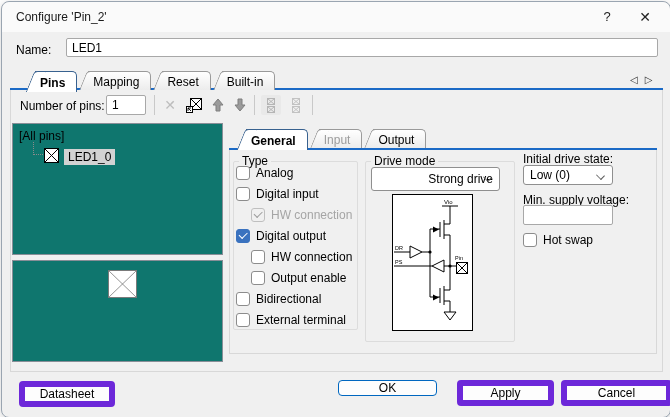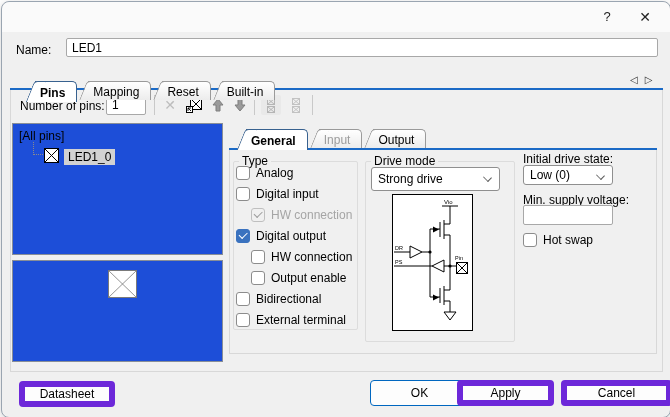--- a/index.html
+++ b/index.html
@@ -25,21 +25,21 @@
   .tab.sel::before{border-left-color:#38618f;border-top-color:#38618f;}
   .tab.dis{color:#9d9d9d;}
   .accent{position:absolute;height:2px;background:var(--accent);z-index:2;}
   .scrolltabs{position:absolute;font-size:10px;color:#333;letter-spacing:7px;z-index:3;}
   .page{position:absolute;box-sizing:border-box;border:1px solid #d8d8d8;border-top:none;background:#f0f0f0;}
   
   .tool-sep{position:absolute;width:1px;height:20px;background:#c9c9c9;}
   .tbtn{position:absolute;width:20px;height:20px;display:flex;align-items:center;justify-content:center;}
   .x-dis{color:#bdbdbd;font-size:14px;font-weight:bold;}
   
-  .panel{position:absolute;box-sizing:border-box;background:#1d4ed8;border:1px solid #888e97;}
+  .panel{position:absolute;box-sizing:border-box;background:#0f766e;border:1px solid #888e97;}
   .tree-root{position:absolute;font-size:12px;color:#000;}
   .tree-conn{position:absolute;width:9px;height:12px;border-left:1px dotted #8a8a8a;border-bottom:1px dotted #8a8a8a;}
   .tree-item-label{position:absolute;font-size:12px;color:#000;background:var(--sel);padding:1px 4px;}
   
   fieldset{position:absolute;box-sizing:border-box;margin:0;border:1px solid #dcdcdc;border-radius:2px;padding:0;background:transparent;}
   legend{font-size:12px;padding:0 3px;margin-left:5px;color:#000;margin-top:31px;}
   
   .cbrow{position:absolute;display:flex;align-items:center;height:15px;}
   .cb{box-sizing:border-box;width:14px;height:14px;border:1px solid #8c8c8c;border-radius:3px;background:#fff;flex:none;}
   .cb.on{background:var(--cb);border-color:var(--cb);}
@@ -56,28 +56,29 @@
   .btn.default{border:1px solid var(--okborder);}
   svg{display:block;}
   .diagbox{position:absolute;}
 </style>
 </head>
 <body>
 
 <div class="dialog">
 
   <div class="titlebar">
+    <div class="title">Configure 'Pin_2'</div>
     <div class="tb-btn help">?</div>
     <div class="tb-btn close">✕</div>
   </div>
 
   <div class="lbl" style="left:14px;top:41px;">Name:</div>
   <input class="txt" style="left: 64px; top: 36px; width: 592px; height: 19px;" value="LED1">
 
-  <div class="tabstrip" style="left:22px;top:77px;height:23px;">
+  <div class="tabstrip" style="left:22px;top:67px;height:23px;">
     <div class="tab sel">
         <span>Pins</span>
       </div>
     <div class="tab">
         <span>Mapping</span>
       </div>
     <div class="tab">
         <span>Reset</span>
       </div>
     <div class="tab">
@@ -197,21 +198,21 @@
     <span class="cblabel">Bidirectional</span>
   </div>
   <div class="cbrow" style="left:234px;top:310px;">
     <span class="cb"></span>
     <span class="cblabel">External terminal</span>
   </div>
 
   <fieldset style="left:363px;top:152px;width:150px;height:188px;">
     <legend>Drive mode</legend>
   </fieldset>
-  <div class="combo" style="left:369px;top:165px;width:129px;height:24px;">
+  <div class="combo" style="left:369px;top:165px;width:129px;height:24px;justify-content:flex-end;">
     <span>Strong drive</span>
     <span class="chev"></span>
   </div>
   <svg class="diagbox" style="left:390px;top:192px;" width="81" height="137" viewBox="0 0 81 137">
     <rect x="0.5" y="0.5" width="80" height="136" fill="#ffffff" stroke="#000"></rect>
     <text x="52" y="10" font-size="6" fill="#000">Vio</text>
     <path d="M50 12 H66 M58 12 V24" stroke="#000" fill="none"></path>
 
     <path d="M58 24 V30 H52 M52 26 V45 M48 28 V43 M38 35 H48" stroke="#000" fill="none"></path>
     <polygon points="41,32.5 47,35.5 41,38.5" fill="#000"></polygon>
@@ -250,21 +251,21 @@
   <div class="lbl" style="left:521px;top:191px;">Min. supply voltage:</div>
   <input class="txt" style="left: 521px; top: 203px; width: 90px; height: 20px;" value="">
   <div class="cbrow" style="left:521px;top:230px;">
     <span class="cb"></span>
     <span class="cblabel">Hot swap</span>
   </div>
 
   <div class="btn" style="left:17px;top:379px;width:96px;height:26px;">
     <span>Datasheet</span>
   </div>
-  <div class="btn default" style="left:368px;top:378px;width:99px;height:26px;">
+  <div class="btn default" style="left:336px;top:378px;width:99px;height:16px;">
     <span>OK</span>
   </div>
   <div class="btn" style="left:455px;top:378px;width:97px;height:26px;">
     <span>Apply</span>
   </div>
   <div class="btn" style="left:559px;top:378px;width:111px;height:26px;">
     <span>Cancel</span>
   </div>
 
 </div>

